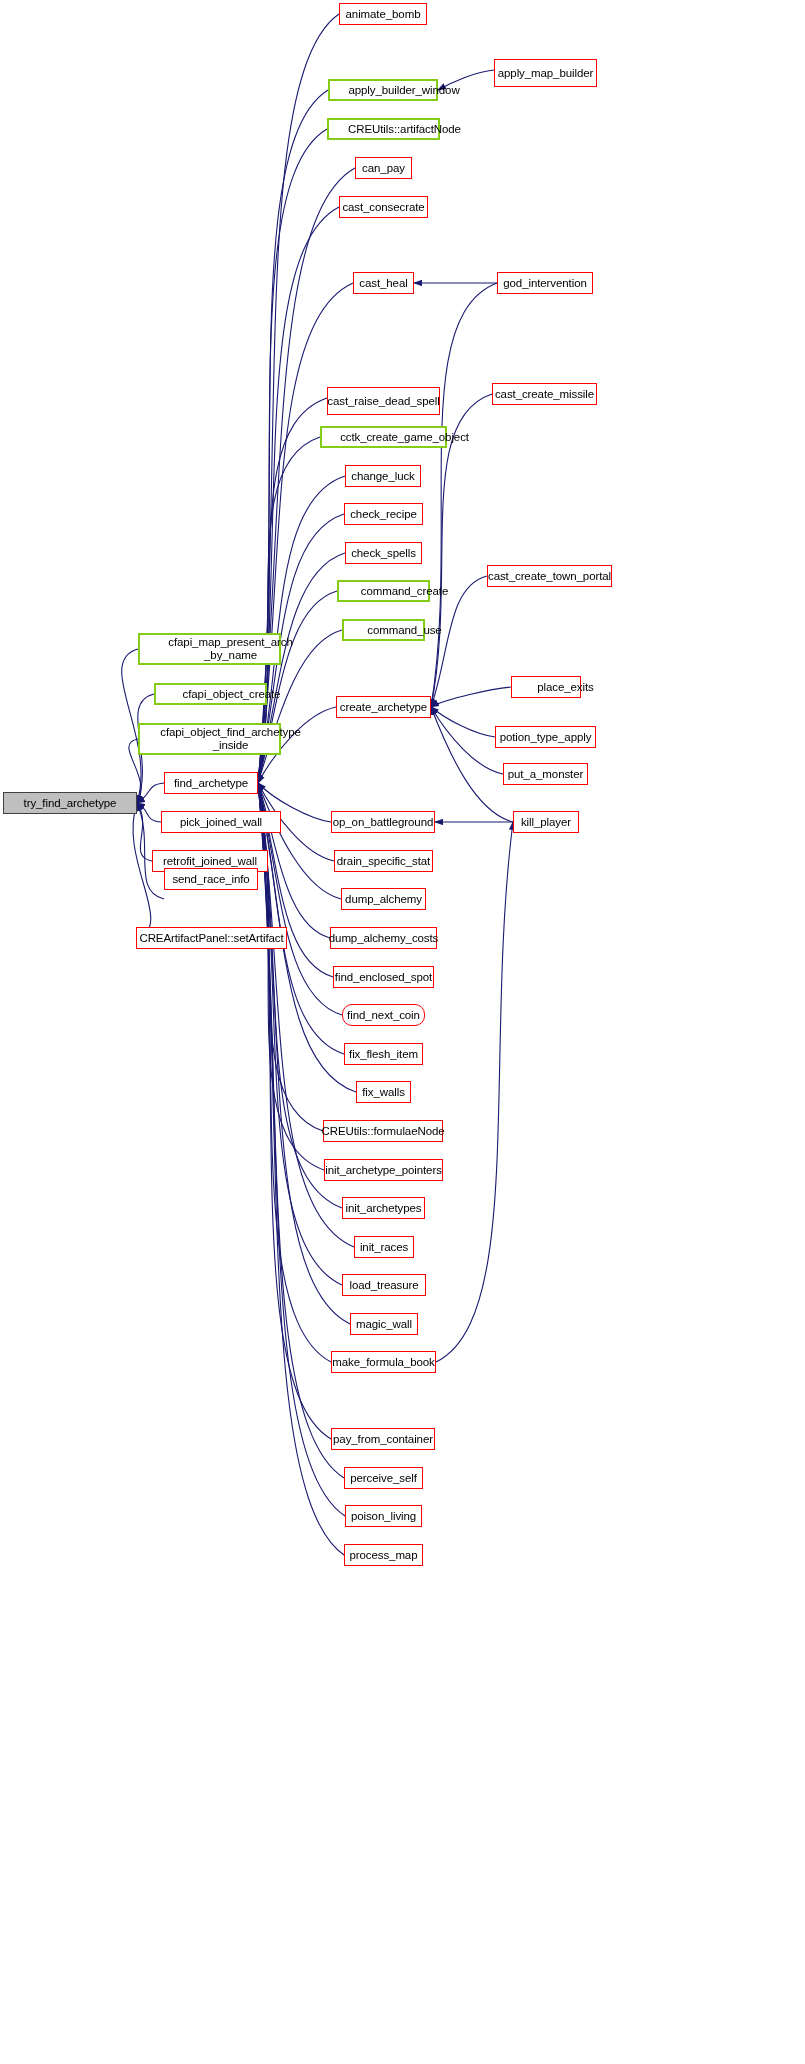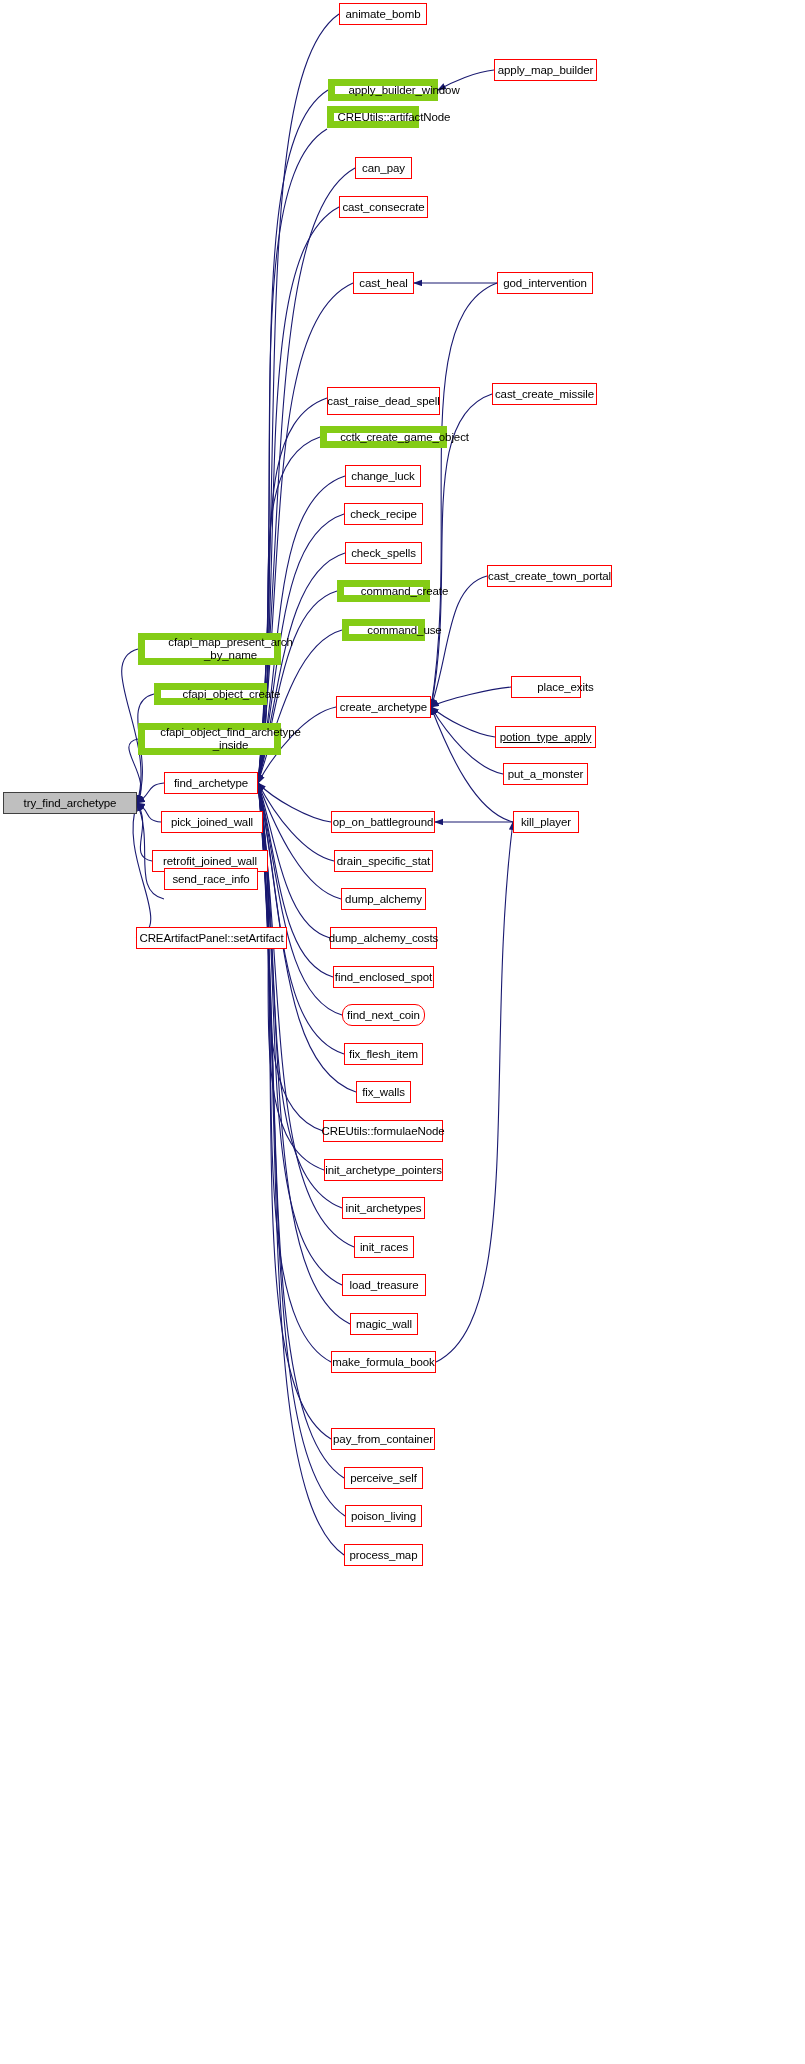--- a/index.html
+++ b/index.html
@@ -35,21 +35,21 @@
     color: #000000;
     background: #ffffff;
     white-space: pre-line;
     letter-spacing: -0.1px;
     z-index: 5;
   }
   .node.red {
     border: 1px solid #ff0000;
   }
   .node.black {
-    border: 7px solid #84cc16;
+    border: 2px solid #84cc16;
     padding-left: 42px;
   }
   .node.root {
     border: 1px solid #404040;
     background: #bfbfbf;
   }
 </style>
 </head>
 <body>
 
@@ -116,27 +116,27 @@
       </g>
   </svg>
   <div id="nodes">
       <div class="node root" style="left: 3px; top: 792px; width: 134px; height: 22px;">try_find_archetype</div>
       <div class="node black" style="left: 138px; top: 633px; width: 143px; height: 32px;">cfapi_map_present_arch
 _by_name</div>
       <div class="node black" style="left: 154px; top: 683px; width: 113px; height: 22px;">cfapi_object_create</div>
       <div class="node black" style="left: 138px; top: 723px; width: 143px; height: 32px;">cfapi_object_find_archetype
 _inside</div>
       <div class="node red" style="left: 164px; top: 772px; width: 94px; height: 22px;">find_archetype</div>
-      <div class="node red" style="left: 161px; top: 811px; width: 102px; height: 22px;">pick_joined_wall</div>
+      <div class="node red" style="left: 161px; top: 811px; width: 120px; height: 22px;">pick_joined_wall</div>
       <div class="node red" style="left: 152px; top: 850px; width: 116px; height: 22px;">retrofit_joined_wall</div>
       <div class="node red" style="left: 164px; top: 868px; width: 94px; height: 22px;">send_race_info</div>
       <div class="node red" style="left: 136px; top: 927px; width: 151px; height: 22px;">CREArtifactPanel::setArtifact</div>
       <div class="node red" style="left: 339px; top: 3px; width: 88px; height: 22px;">animate_bomb</div>
       <div class="node black" style="left: 328px; top: 79px; width: 110px; height: 22px;">apply_builder_window</div>
-      <div class="node black" style="left: 327px; top: 106px; width: 92px; height: 22px;">CREUtils::artifactNode</div>
+      <div class="node black" style="left: 327px; top: 118px; width: 113px; height: 22px;">CREUtils::artifactNode</div>
       <div class="node red" style="left: 355px; top: 157px; width: 57px; height: 22px;">can_pay</div>
       <div class="node red" style="left: 339px; top: 196px; width: 89px; height: 22px;">cast_consecrate</div>
       <div class="node red" style="left: 353px; top: 272px; width: 61px; height: 22px;">cast_heal</div>
       <div class="node red" style="left: 327px; top: 387px; width: 113px; height: 28px;">cast_raise_dead_spell</div>
       <div class="node black" style="left: 320px; top: 426px; width: 127px; height: 22px;">cctk_create_game_object</div>
       <div class="node red" style="left: 345px; top: 465px; width: 76px; height: 22px;">change_luck</div>
       <div class="node red" style="left: 344px; top: 503px; width: 79px; height: 22px;">check_recipe</div>
       <div class="node red" style="left: 345px; top: 542px; width: 77px; height: 22px;">check_spells</div>
       <div class="node black" style="left: 337px; top: 580px; width: 93px; height: 22px;">command_create</div>
       <div class="node black" style="left: 342px; top: 619px; width: 83px; height: 22px; text-align: right;">command_use</div>
@@ -153,22 +153,22 @@
       <div class="node red" style="left: 324px; top: 1159px; width: 119px; height: 22px;">init_archetype_pointers</div>
       <div class="node red" style="left: 342px; top: 1197px; width: 83px; height: 22px;">init_archetypes</div>
       <div class="node red" style="left: 354px; top: 1236px; width: 60px; height: 22px;">init_races</div>
       <div class="node red" style="left: 342px; top: 1274px; width: 84px; height: 22px;">load_treasure</div>
       <div class="node red" style="left: 350px; top: 1313px; width: 68px; height: 22px;">magic_wall</div>
       <div class="node red" style="left: 331px; top: 1351px; width: 105px; height: 22px;">make_formula_book</div>
       <div class="node red" style="left: 331px; top: 1428px; width: 104px; height: 22px;">pay_from_container</div>
       <div class="node red" style="left: 344px; top: 1467px; width: 79px; height: 22px;">perceive_self</div>
       <div class="node red" style="left: 345px; top: 1505px; width: 77px; height: 22px;">poison_living</div>
       <div class="node red" style="left: 344px; top: 1544px; width: 79px; height: 22px;">process_map</div>
-      <div class="node red" style="left: 494px; top: 59px; width: 103px; height: 22px;">apply_map_builder</div>
+      <div class="node red" style="left: 494px; top: 59px; width: 103px; height: 28px;">apply_map_builder</div>
       <div class="node red" style="left: 497px; top: 272px; width: 96px; height: 22px;">god_intervention</div>
       <div class="node red" style="left: 492px; top: 383px; width: 105px; height: 22px;">cast_create_missile</div>
       <div class="node red" style="left: 487px; top: 565px; width: 125px; height: 22px;">cast_create_town_portal</div>
       <div class="node red" style="left: 511px; top: 676px; width: 70px; height: 22px; padding-left: 39px;">place_exits</div>
-      <div class="node red" style="left: 495px; top: 726px; width: 101px; height: 22px; text-decoration: underline;">potion_type_apply</div>
+      <div class="node red" style="left: 495px; top: 726px; width: 101px; height: 22px;">potion_type_apply</div>
       <div class="node red" style="left: 503px; top: 763px; width: 85px; height: 22px;">put_a_monster</div>
       <div class="node red" style="left: 513px; top: 811px; width: 66px; height: 22px;">kill_player</div>
     </div>
 </div>
 
 </body></html>

